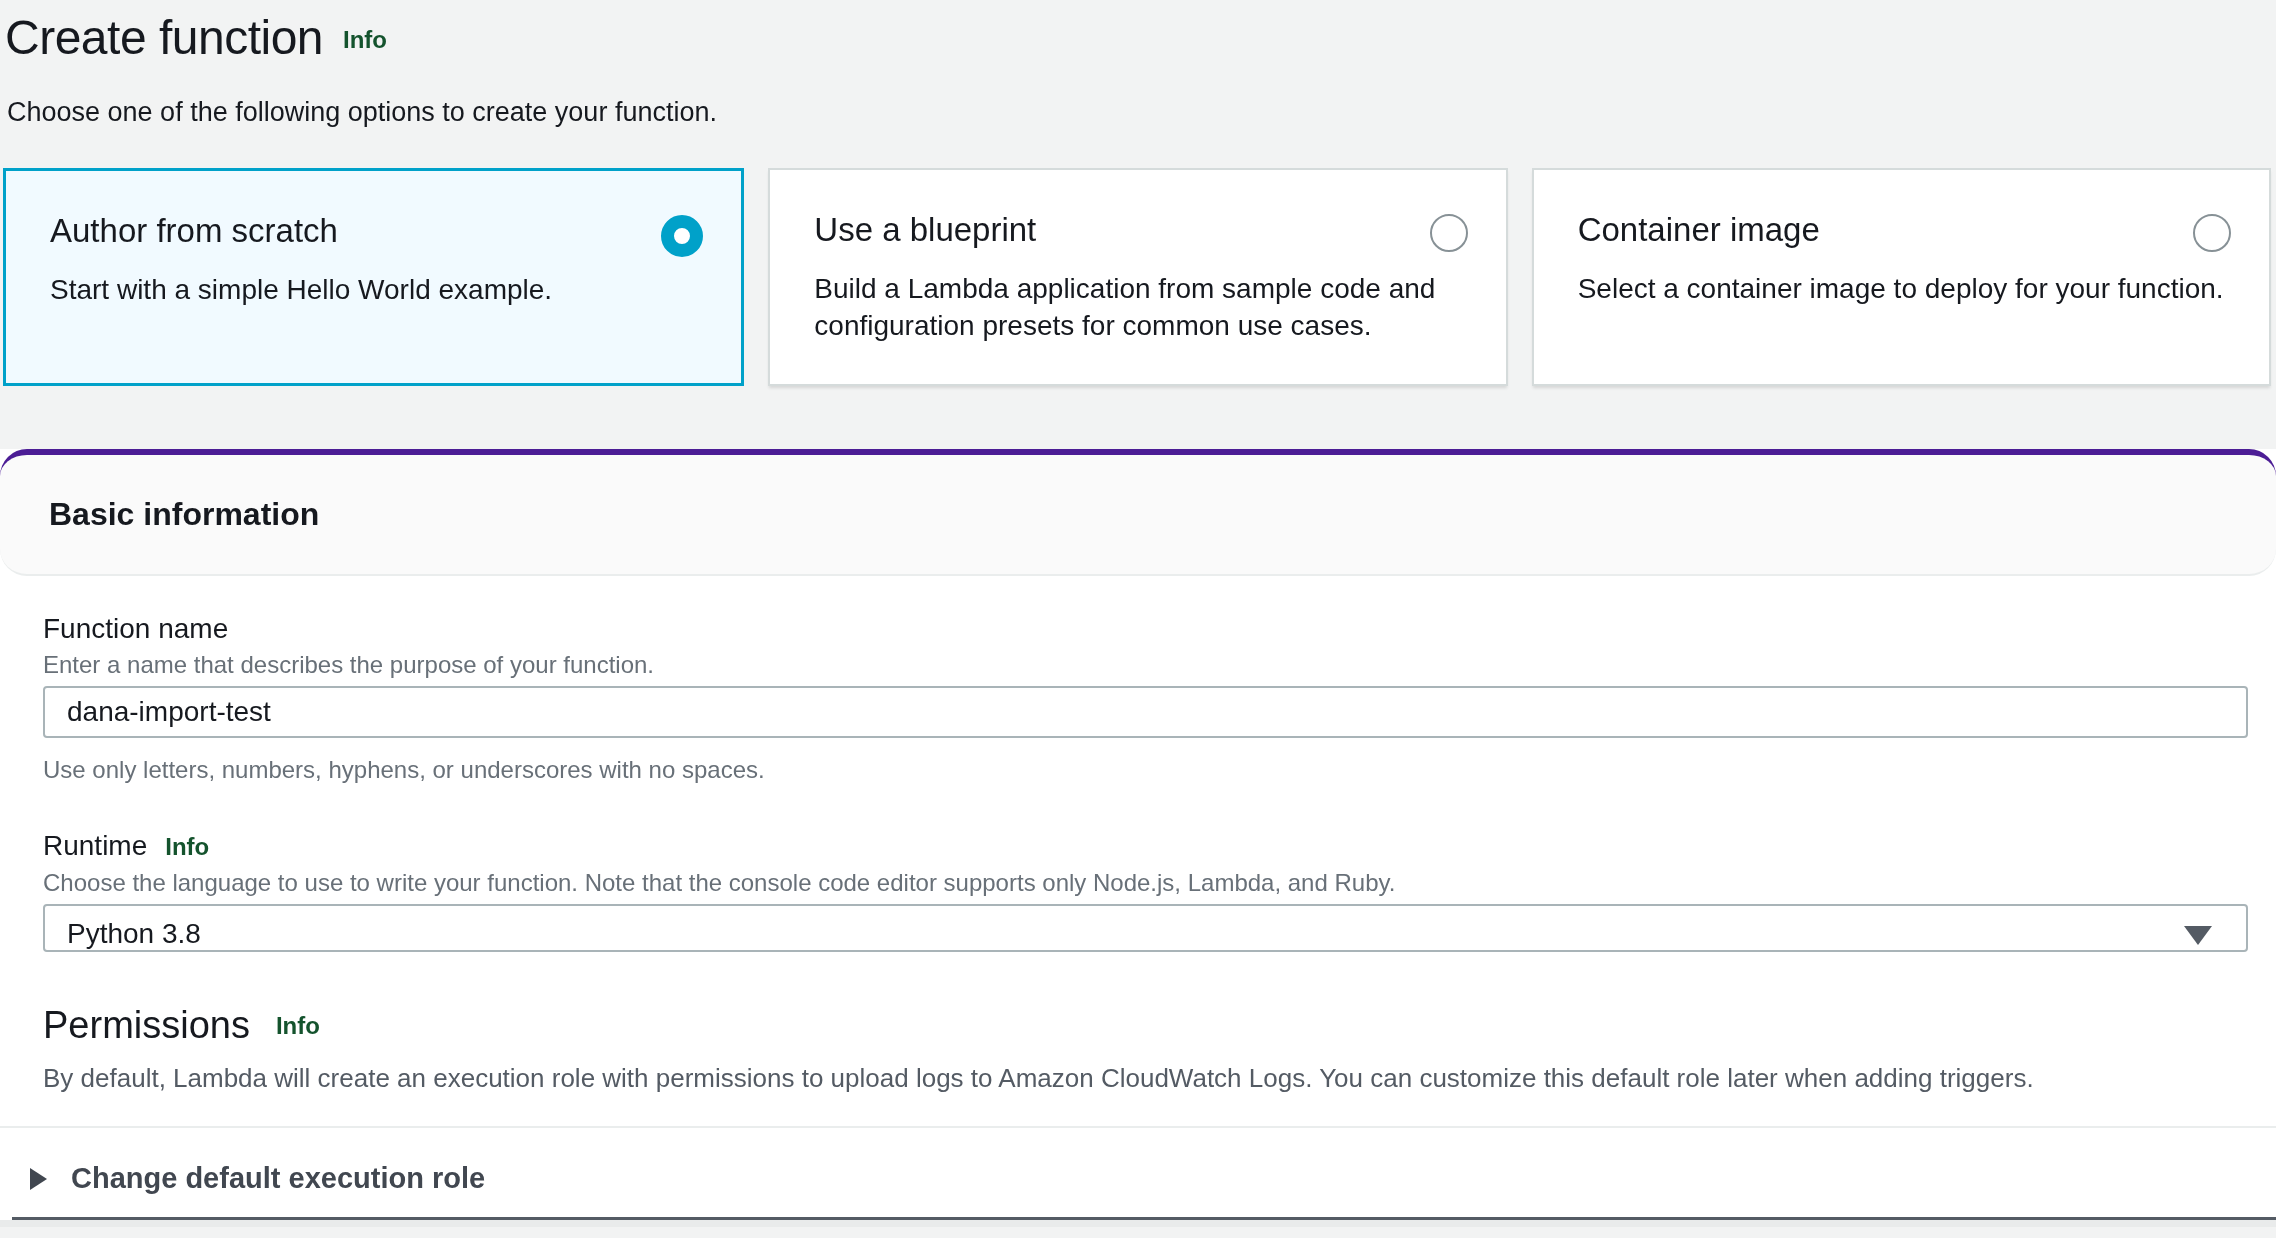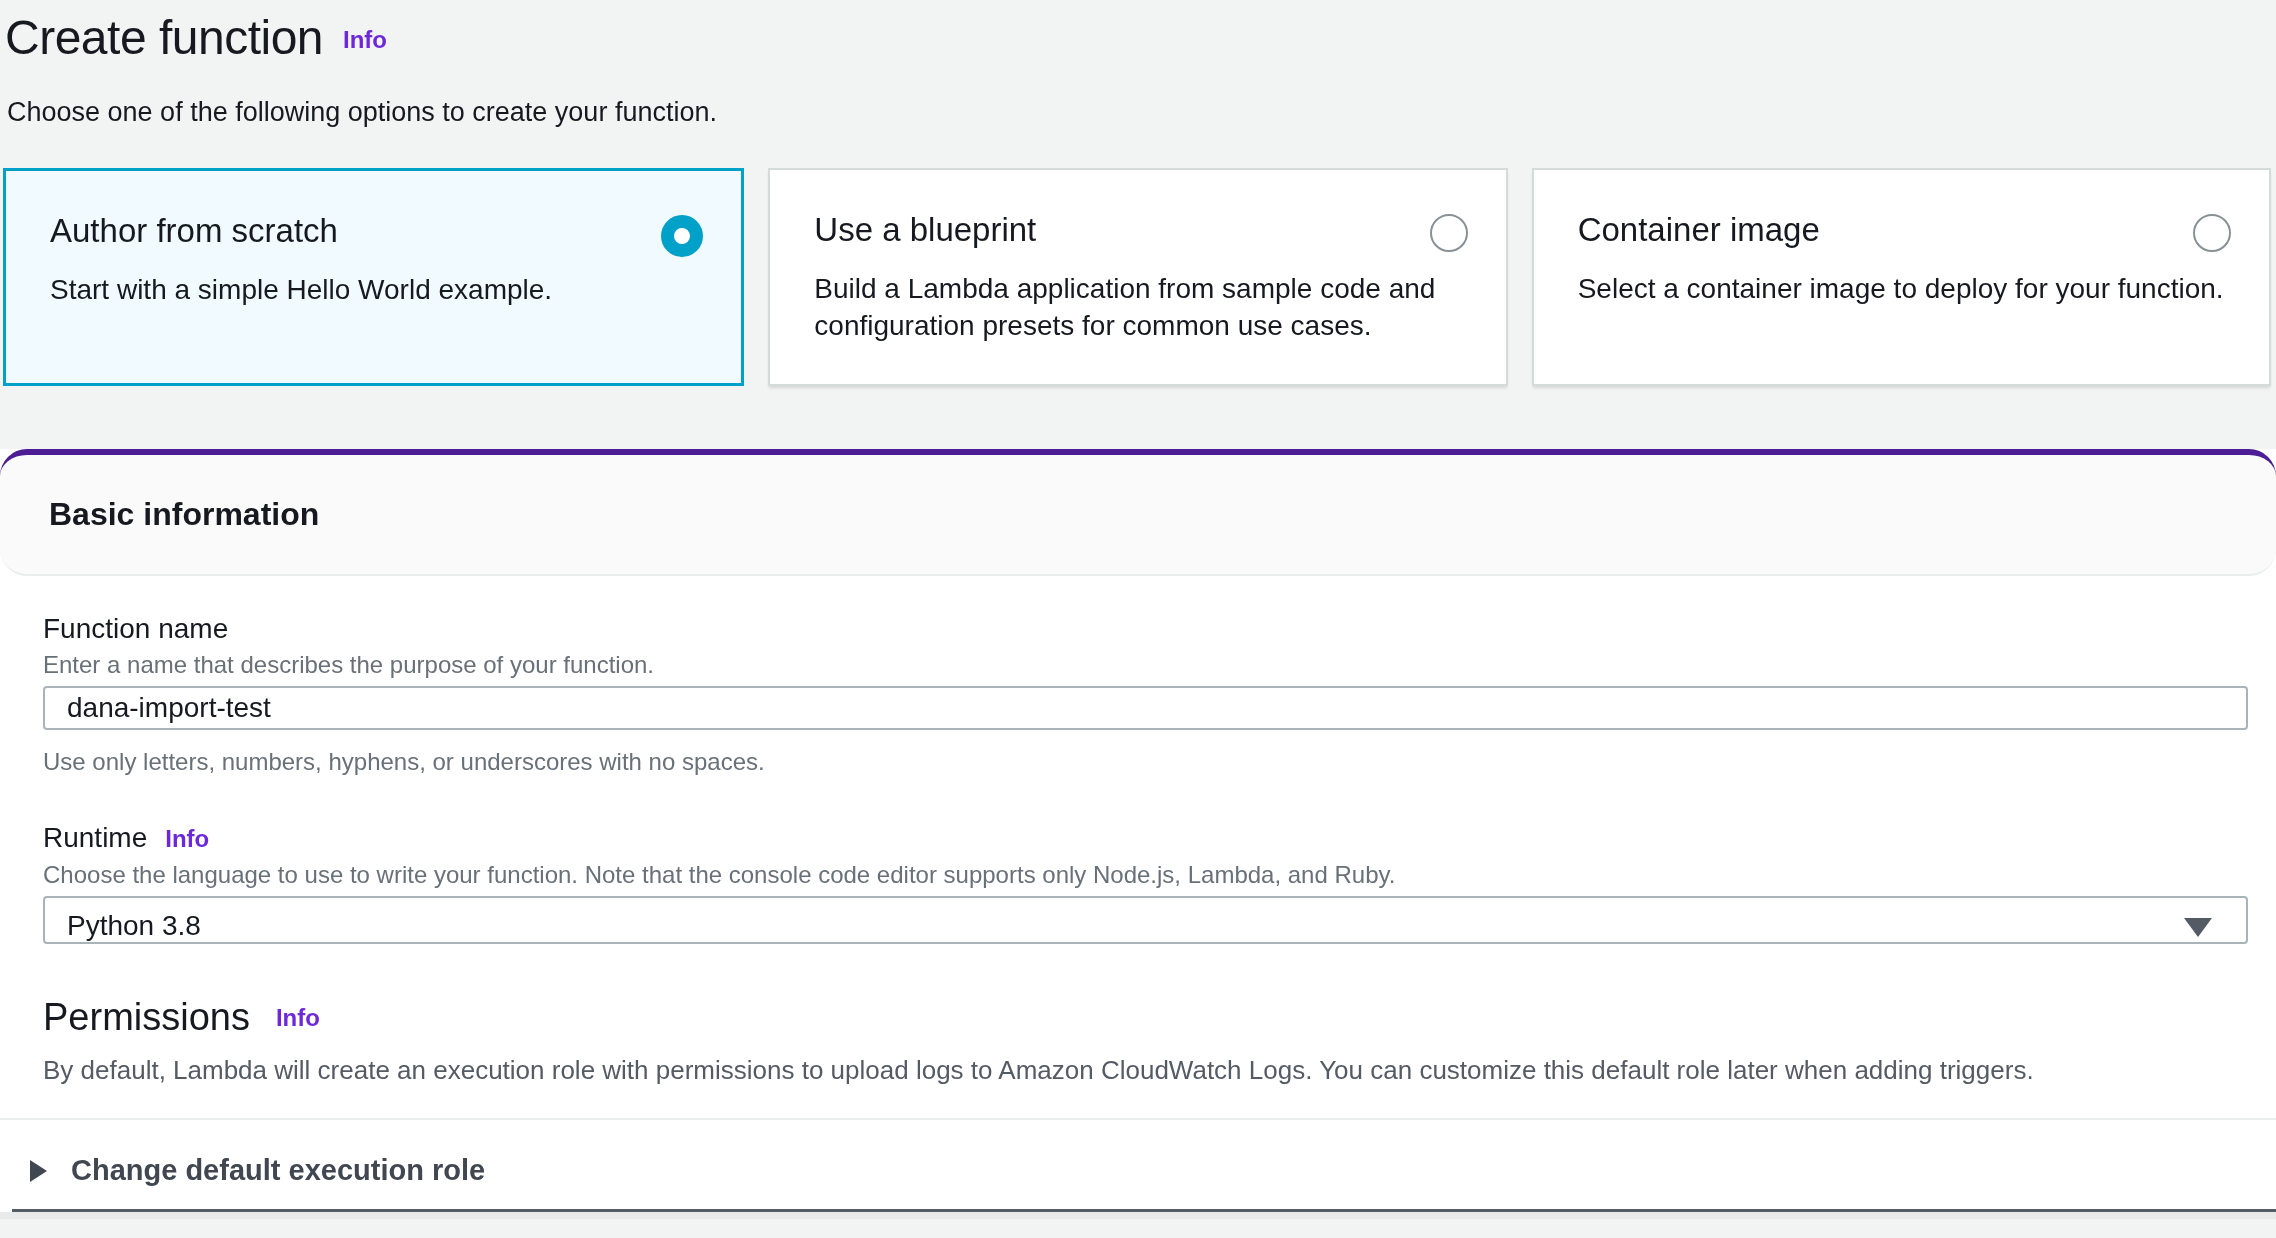--- a/index.html
+++ b/index.html
@@ -5,21 +5,21 @@
   * { box-sizing: border-box; margin: 0; padding: 0; }
   html, body {
     width: 2276px; height: 1238px; overflow: hidden;
     background: #f2f3f3;
     font-family: "Liberation Sans", sans-serif;
     color: #16191f;
   }
   
   .page-header { padding: 10px 0 0 5px; }
   h1.page-title { display: inline; font-size: 48px; font-weight: 400; color: #16191f; letter-spacing: -0.5px; }
-  .info-link { color: #6d28d9; font-size: 24px; font-weight: 700; text-decoration: none; cursor: pointer; }
+  .info-link { color: #14532d; font-size: 24px; font-weight: 700; text-decoration: none; cursor: pointer; }
   .title-info { margin-left: 20px; vertical-align: 6px; }
   .page-subtitle { margin-top: 30px; font-size: 27px; line-height: 34px; color: #16191f; padding-left: 2px; }
 
   
   .cards-row { display: flex; gap: 24px; margin: 39px 5px 0 3px; }
   .card {
     flex: 1 1 0; position: relative; background: #ffffff;
     border: 2px solid #d5dbdb; padding: 40px 44px;
     box-shadow: 0 3px 3px -1px rgba(0,0,0,0.12);
     cursor: pointer;
@@ -42,21 +42,21 @@
   .panel-body { padding: 0 28px 0 43px; }
 
   .field-label { font-size: 28px; line-height: 34px; font-weight: 400; color: #16191f; }
   .field-desc { margin-top: 4px; font-size: 24px; line-height: 30px; color: #687078; }
   .field-help { margin-top: 17px; font-size: 24px; line-height: 30px; color: #687078; }
   .field-fn { padding-top: 36px; }
   .field-rt { margin-top: 44px; }
   .label-info { margin-left: 18px; font-size: 24px; }
 
   .text-input {
-    display: block; width: 100%; margin-top: 6px; height: 44px;
+    display: block; width: 100%; margin-top: 6px; height: 52px;
     border: 2px solid #a9b4b8; border-radius: 4px;
     padding: 0 22px; font-size: 28px; color: #16191f;
     font-family: "Liberation Sans", sans-serif; background: #ffffff; outline: none;
   }
   .select-box {
     position: relative; margin-top: 6px; height: 48px; width: 100%;
     border: 2px solid #a9b4b8; border-radius: 4px; background: #ffffff;
     font-size: 28px; color: #16191f; line-height: 56px; padding: 0 22px; cursor: pointer;
   }
   .select-caret {

